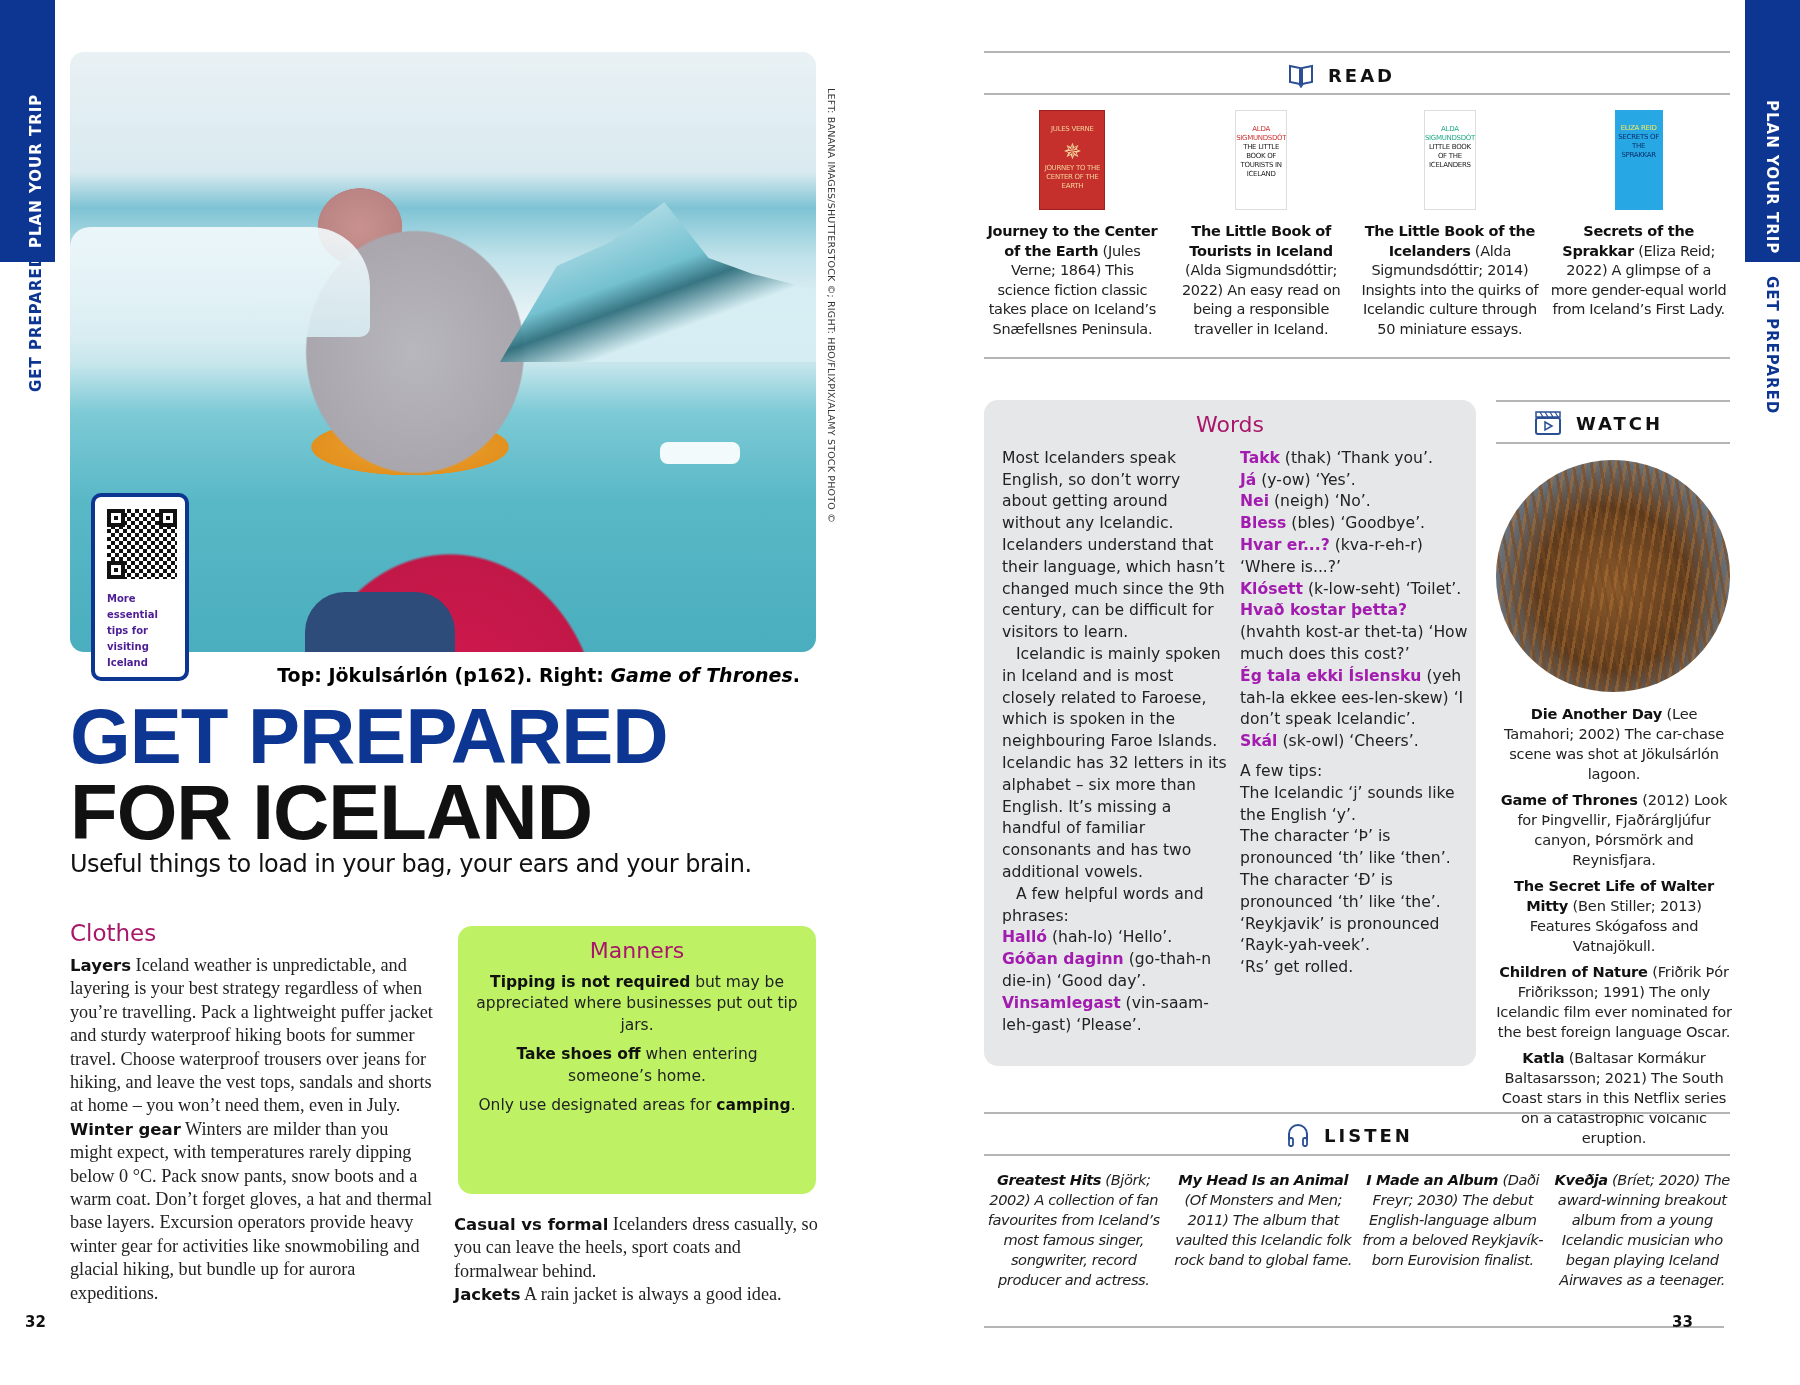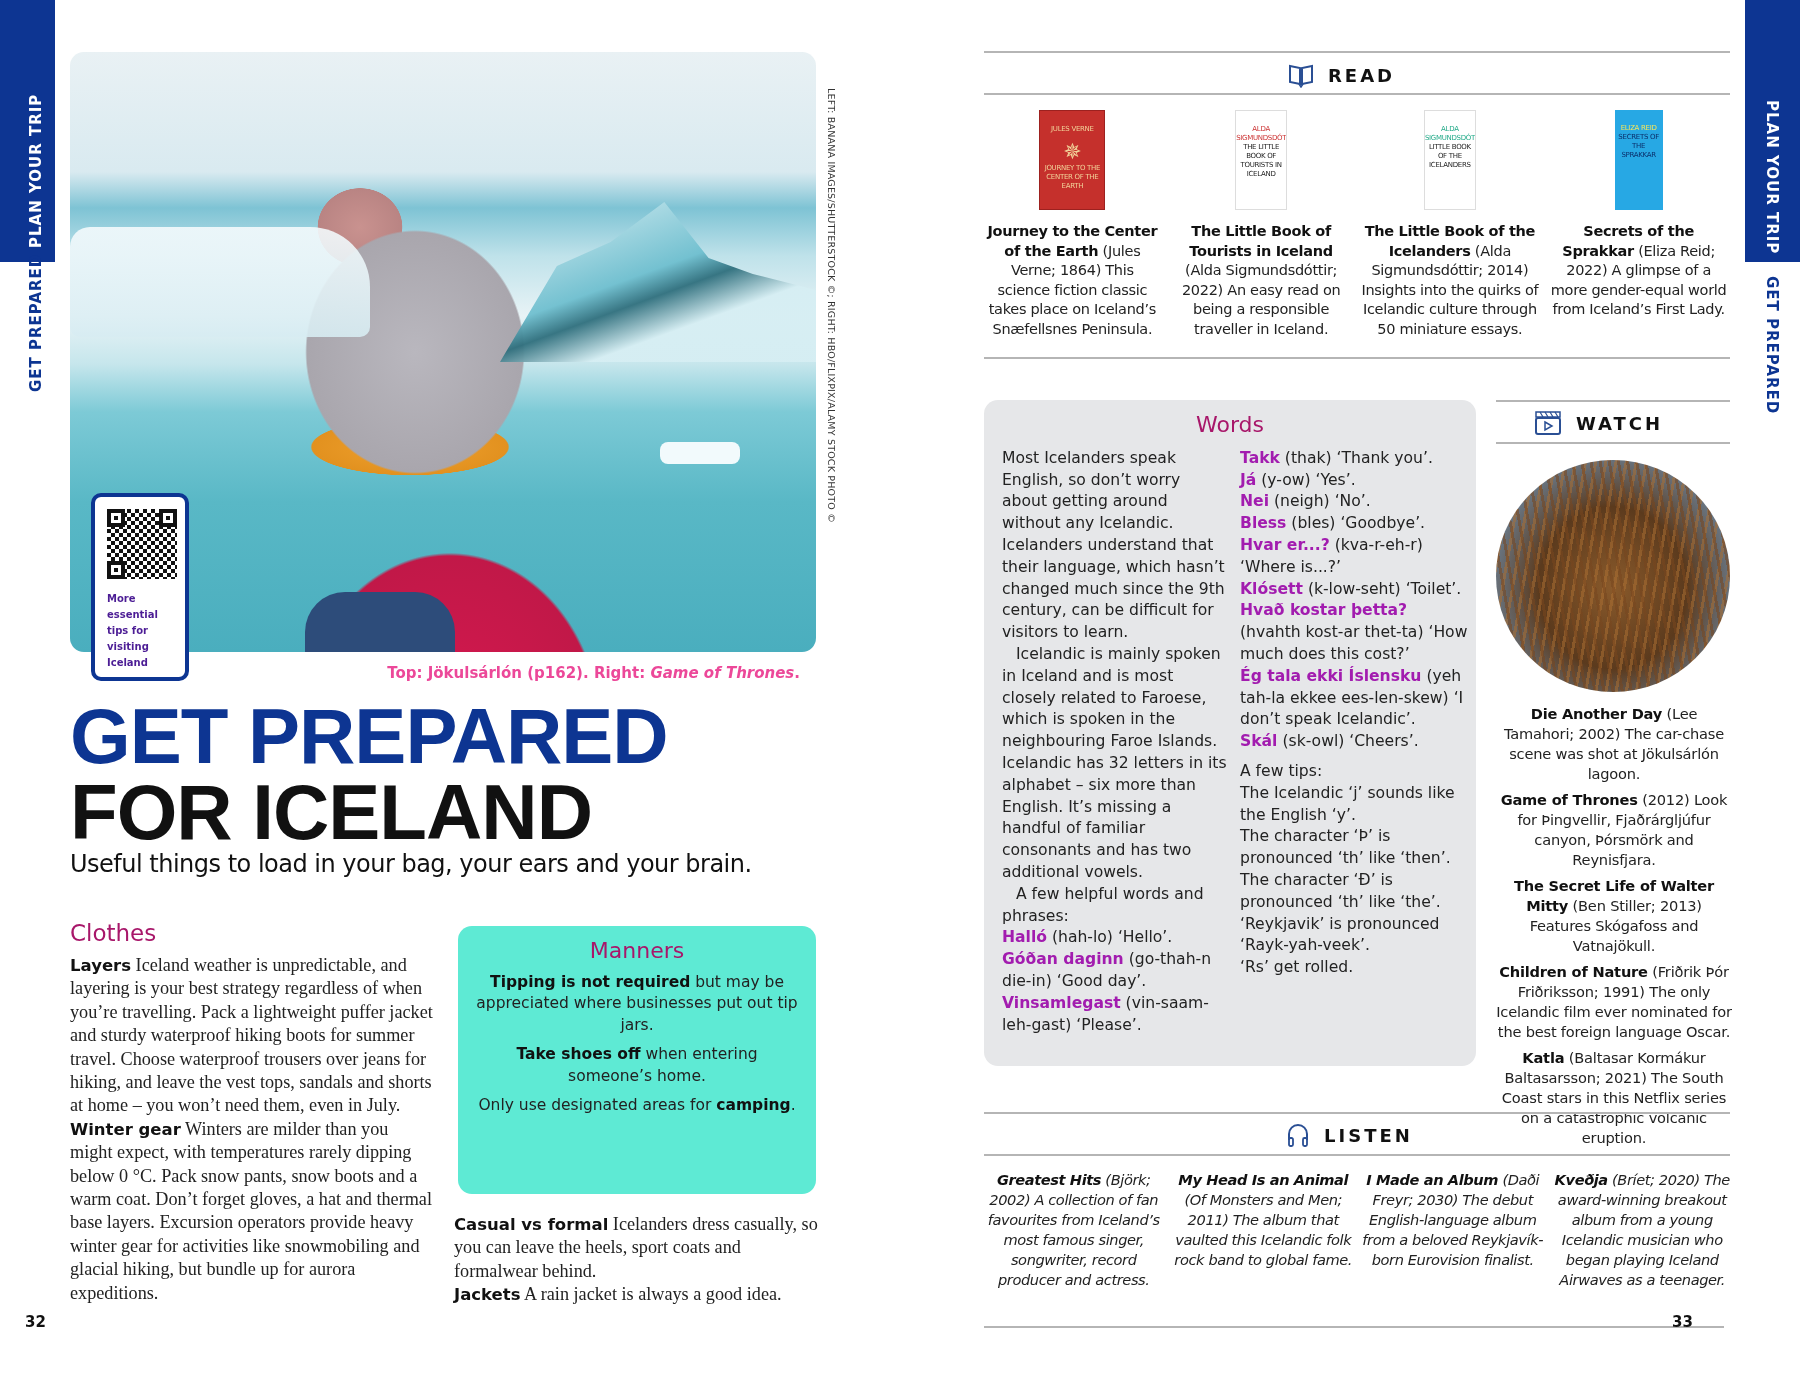--- a/index.html
+++ b/index.html
@@ -55,35 +55,35 @@
       linear-gradient(#111,#111) 0 0/18px 18px no-repeat,
       linear-gradient(#111,#111) 52px 0/18px 18px no-repeat,
       linear-gradient(#111,#111) 0 52px/18px 18px no-repeat,
       repeating-conic-gradient(#111 0 25%, #fff 0 50%) 0 0/8px 8px;
   }
   .qr::before, .qr::after { content: ""; position: absolute; background: #fff; }
   .qr::before { left: 4px; top: 4px; width: 10px; height: 10px; box-shadow: 52px 0 0 #fff, 0 52px 0 #fff; }
   .qr::after { left: 7px; top: 7px; width: 4px; height: 4px; background: #111; box-shadow: 52px 0 0 #111, 0 52px 0 #111; }
   .qr-text { margin-top: 12px; font-size: 10px; font-weight: bold; line-height: 16px; color: #4c1d95; font-family: "DejaVu Sans", sans-serif; }
 
-  .caption { position: absolute; right: 1000px; top: 664px; font-size: 15px; font-weight: bold; color: #ec4899; font-family: "DejaVu Sans", sans-serif; white-space: nowrap; }
+  .caption { position: absolute; right: 1000px; top: 664px; font-size: 19px; font-weight: bold; color: #000000; font-family: "DejaVu Sans", sans-serif; white-space: nowrap; }
   .caption i { font-style: italic; }
 
   .title-blue { position: absolute; left: 70px; top: 694px; font-size: 78px; font-weight: 900; color: #0d3592; font-family: "Liberation Sans", sans-serif; letter-spacing: -1px; line-height: 84px; }
   .title-black { position: absolute; left: 70px; top: 770px; font-size: 78px; font-weight: 900; color: #111; font-family: "Liberation Sans", sans-serif; letter-spacing: -1px; line-height: 84px; }
   .subtitle { position: absolute; left: 70px; top: 850px; font-size: 24px; color: #111; font-family: "DejaVu Sans", sans-serif; letter-spacing: -.5px; }
 
   .sec-head { color: #a8176a; font-weight: normal; font-family: "DejaVu Sans", sans-serif; }
   .clothes { position: absolute; left: 70px; top: 920px; width: 365px; }
   .clothes h3 { font-size: 23px; margin-bottom: 8px; }
   .serif-body { font-family: "Liberation Serif", serif; font-size: 18.2px; line-height: 23.4px; color: #222; }
   .serif-body b { font-family: "DejaVu Sans", sans-serif; font-size: 16.5px; color: #111; }
 
   .manners {
-    position: absolute; left: 458px; top: 926px; width: 358px; height: 268px; background: #5eead4; border-radius: 14px;
+    position: absolute; left: 458px; top: 926px; width: 358px; height: 268px; background: #bef264; border-radius: 14px;
     padding: 14px 16px; text-align: center; font-family: "DejaVu Sans", sans-serif; font-size: 15.5px; line-height: 21.5px; color: #222;
   }
   .manners h3 { font-size: 22px; margin-bottom: 10px; }
   .manners p { margin-bottom: 8px; }
   .manners b { color: #111; }
 
   .casual { position: absolute; left: 454px; top: 1213px; width: 370px; }
 
   .pagenum { position: absolute; top: 1313px; font-family: "DejaVu Sans", sans-serif; font-size: 15px; font-weight: bold; color: #111; }
 

